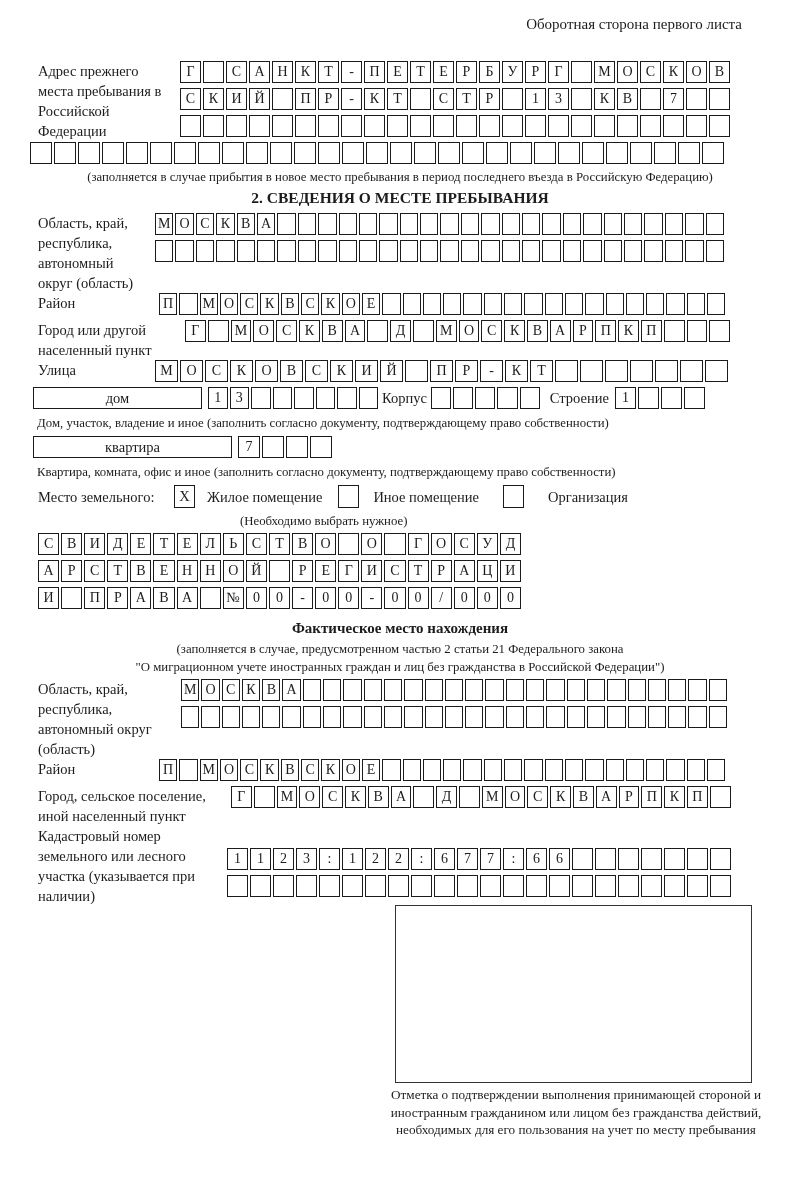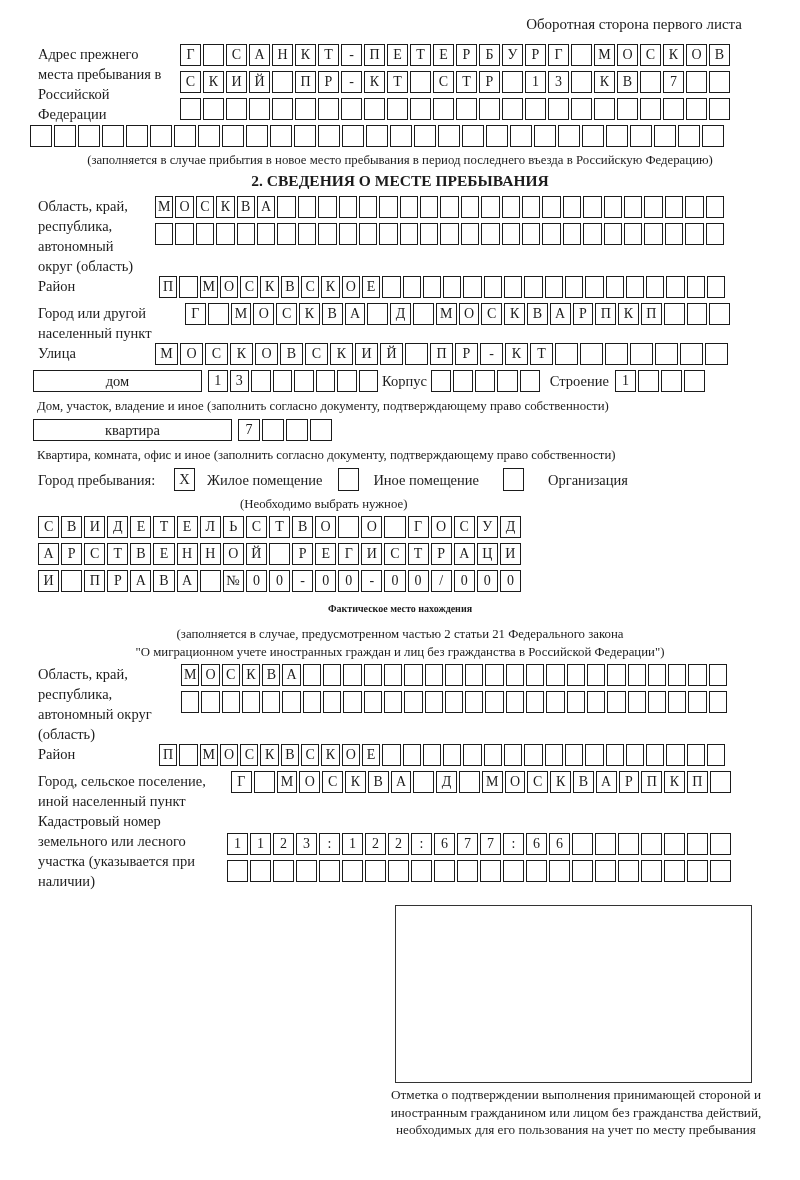--- a/index.html
+++ b/index.html
@@ -15,22 +15,22 @@
   .flabel{font-size:14.5px;line-height:20px;padding-right:6px;box-sizing:border-box;}
   .fcells{flex:1;}
   .cellrow{height:23px;margin-bottom:4px;white-space:nowrap;}
   .cell{
     display:inline-block;height:20px;border:1.5px solid #1b1b1b;margin-right:2px;
     vertical-align:top;text-align:center;font-size:14px;line-height:20px;background:#fff;
   }
   .note{font-size:12.8px;text-align:center;line-height:16px;margin:2px 0 4px 0;}
   .note-left{font-size:12.8px;text-align:left;line-height:16px;margin:1px 0 5px 37px;}
   .sec-title{font-weight:bold;font-size:15.5px;text-align:center;margin:4px 0 6px 0;}
-  .sub-title{font-weight:bold;font-size:10px;text-align:center;margin:6px 0 12px 0;}
-  .mt{margin-top:11px;}
+  .sub-title{font-weight:bold;font-size:15px;text-align:center;margin:6px 0 4px 0;}
+  .mt{margin-top:28px;}
   .wide-box{
     display:inline-block;height:20px;border:1.5px solid #1b1b1b;text-align:center;
     font-size:14.5px;line-height:20px;vertical-align:top;margin-right:6px;background:#fff;
   }
   .inline-lbl{font-size:14.5px;line-height:23px;display:inline-block;vertical-align:top;}
   .cb{
     display:inline-block;width:19px;height:21px;border:1.5px solid #1b1b1b;margin:0 2px;
     text-align:center;font-size:14.5px;line-height:21px;vertical-align:top;background:#fff;
   }
   .mesto-row{display:flex;align-items:flex-start;padding-left:38px;height:26px;font-size:14.5px;}
@@ -95,21 +95,21 @@
     <span class="wide-box" style="width:167px">дом</span><span class="cellrow"><span class="cell" style="width: 17.5px;">1</span><span class="cell" style="width: 17.5px;">3</span><span class="cell" style="width: 17.5px;"></span><span class="cell" style="width: 17.5px;"></span><span class="cell" style="width: 17.5px;"></span><span class="cell" style="width: 17.5px;"></span><span class="cell" style="width: 17.5px;"></span><span class="cell" style="width: 17.5px;"></span></span><span class="inline-lbl" style="margin:0 4px 0 2px">Корпус</span><span class="cellrow"><span class="cell" style="width: 18.2px;"></span><span class="cell" style="width: 18.2px;"></span><span class="cell" style="width: 18.2px;"></span><span class="cell" style="width: 18.2px;"></span><span class="cell" style="width: 18.2px;"></span></span><span class="inline-lbl" style="margin:0 6px 0 8px">Строение</span><span class="cellrow"><span class="cell" style="width: 19px;">1</span><span class="cell" style="width: 19px;"></span><span class="cell" style="width: 19px;"></span><span class="cell" style="width: 19px;"></span></span>
   </div>
   <div class="note-left">Дом, участок, владение и иное (заполнить согласно документу, подтверждающему право собственности)</div>
 
   <div class="dom-row">
     <span class="wide-box" style="width:197px">квартира</span><span class="cellrow"><span class="cell" style="width: 20px;">7</span><span class="cell" style="width: 20px;"></span><span class="cell" style="width: 20px;"></span><span class="cell" style="width: 20px;"></span></span>
   </div>
   <div class="note-left">Квартира, комната, офис и иное (заполнить согласно документу, подтверждающему право собственности)</div>
 
   <div class="mesto-row">
-    <span class="opt-lbl" style="width:134px">Город пребывания:</span>
+    <span class="opt-lbl" style="width:134px">Место земельного:</span>
     <span class="cb">X</span>
     <span class="opt-lbl" style="margin-left:10px">Жилое помещение</span>
     <span class="cb" style="margin-left:16px"></span>
     <span class="opt-lbl" style="margin-left:12px">Иное помещение</span>
     <span class="cb" style="margin-left:24px"></span>
     <span class="opt-lbl" style="margin-left:22px">Организация</span>
   </div>
   <div class="note" style="text-align:left;margin-left:240px">(Необходимо выбрать нужное)</div>
 
   <div class="frow">

